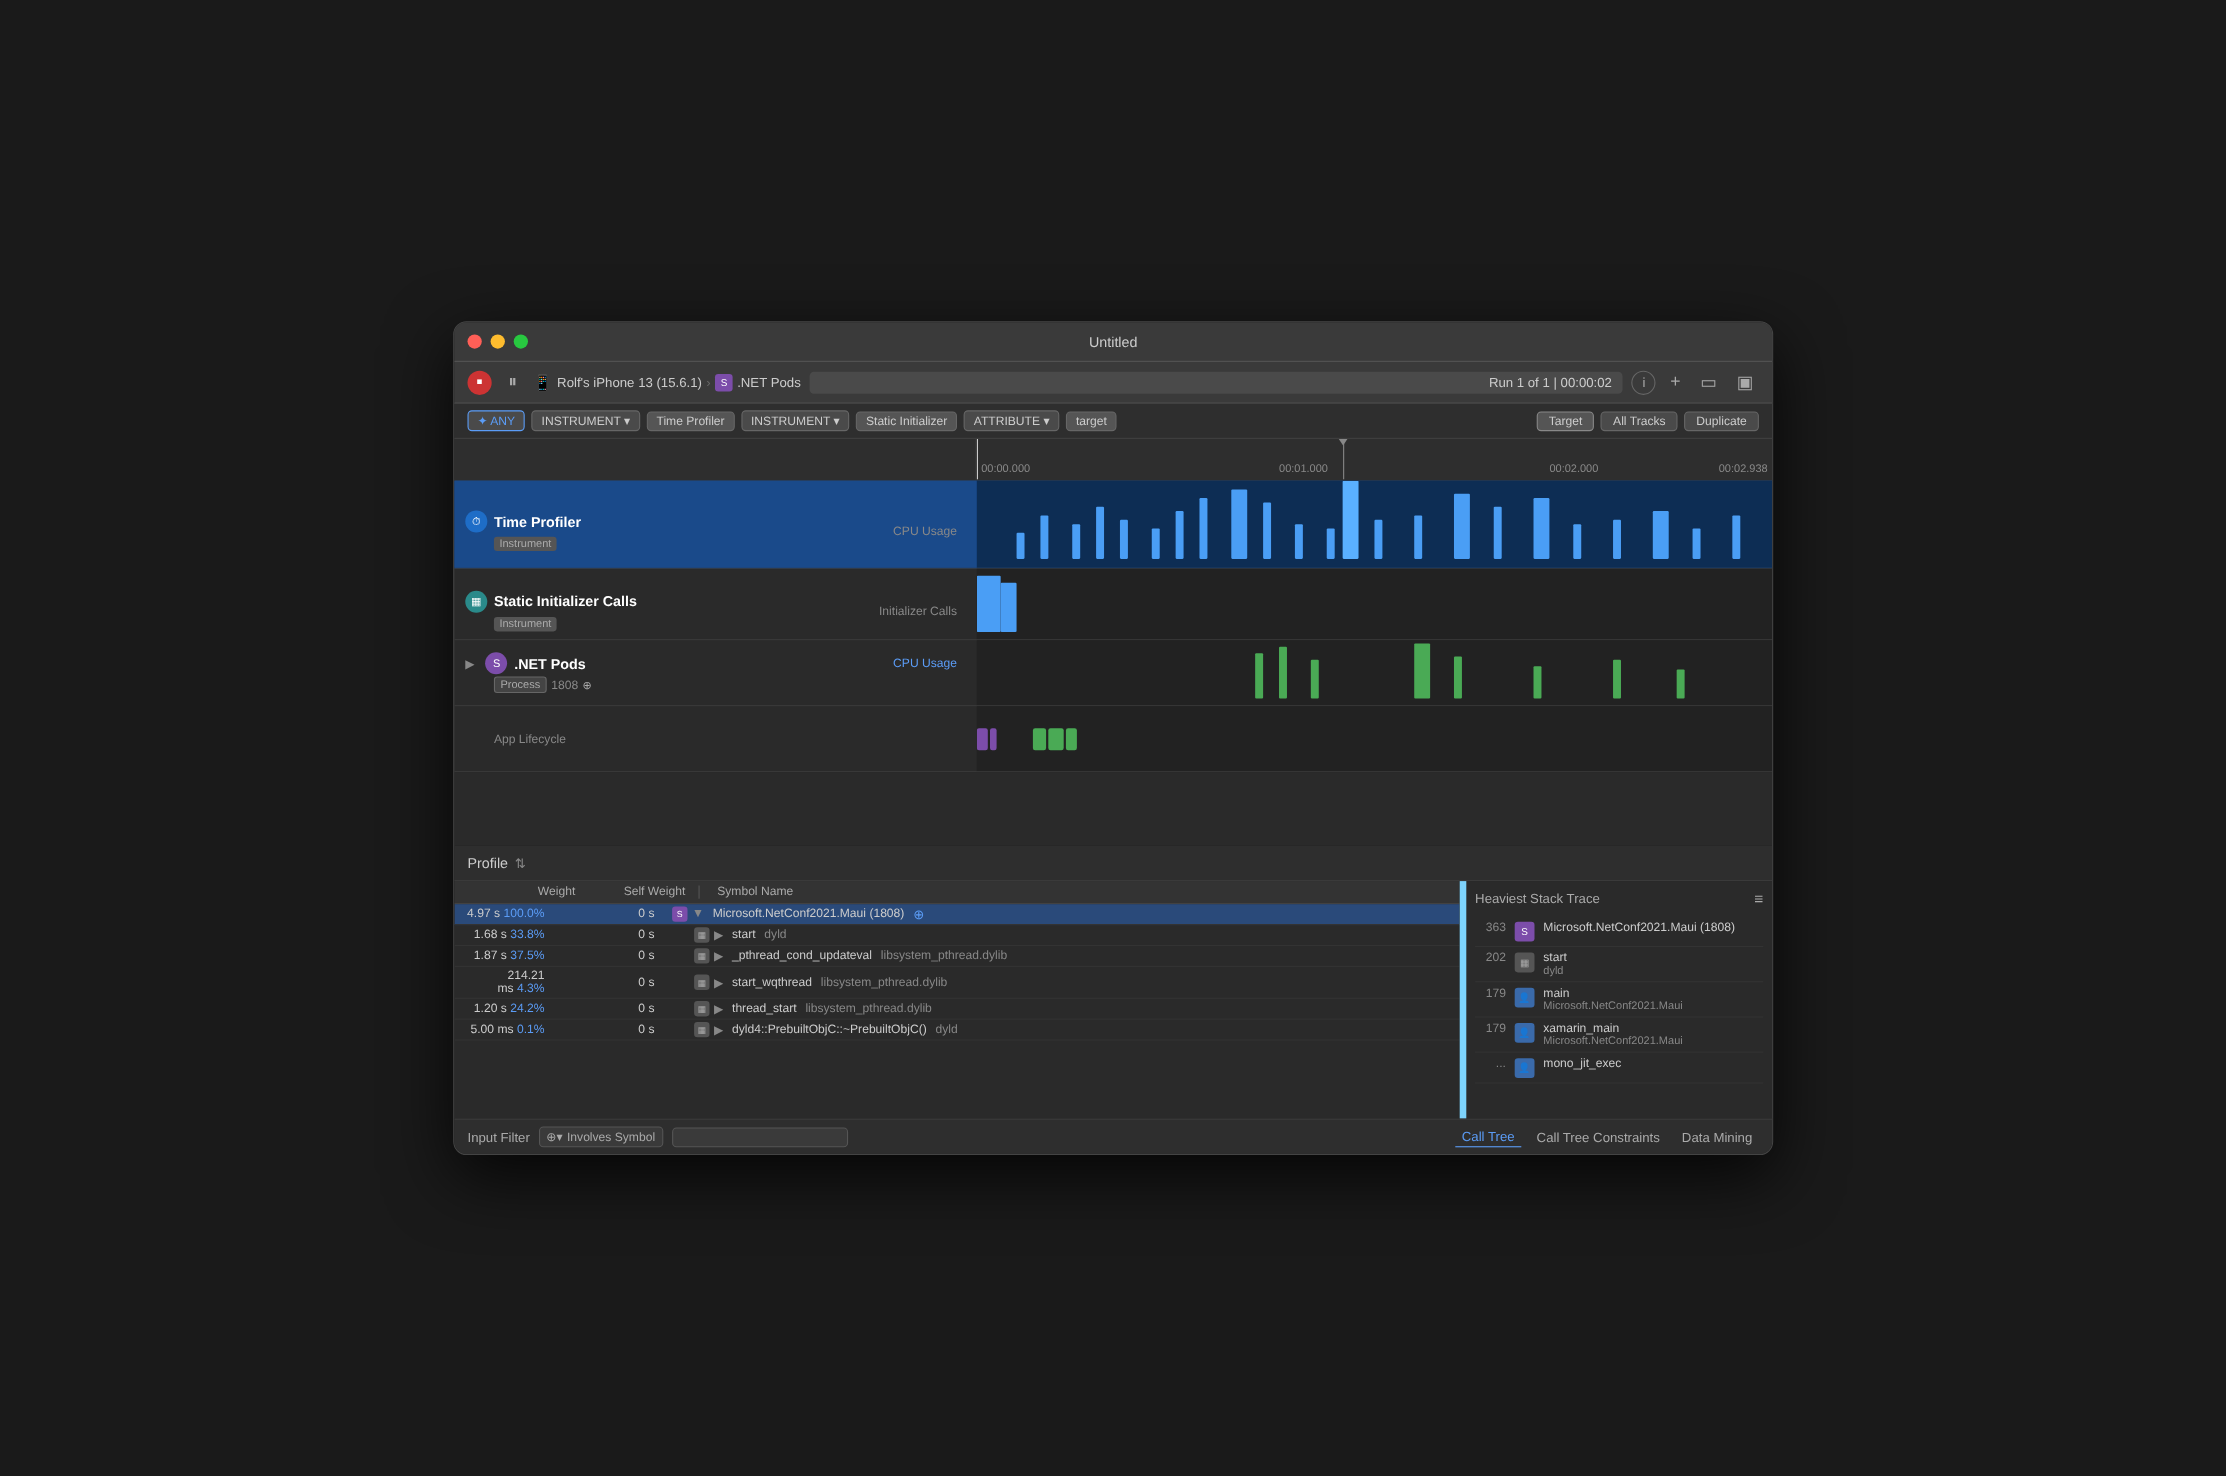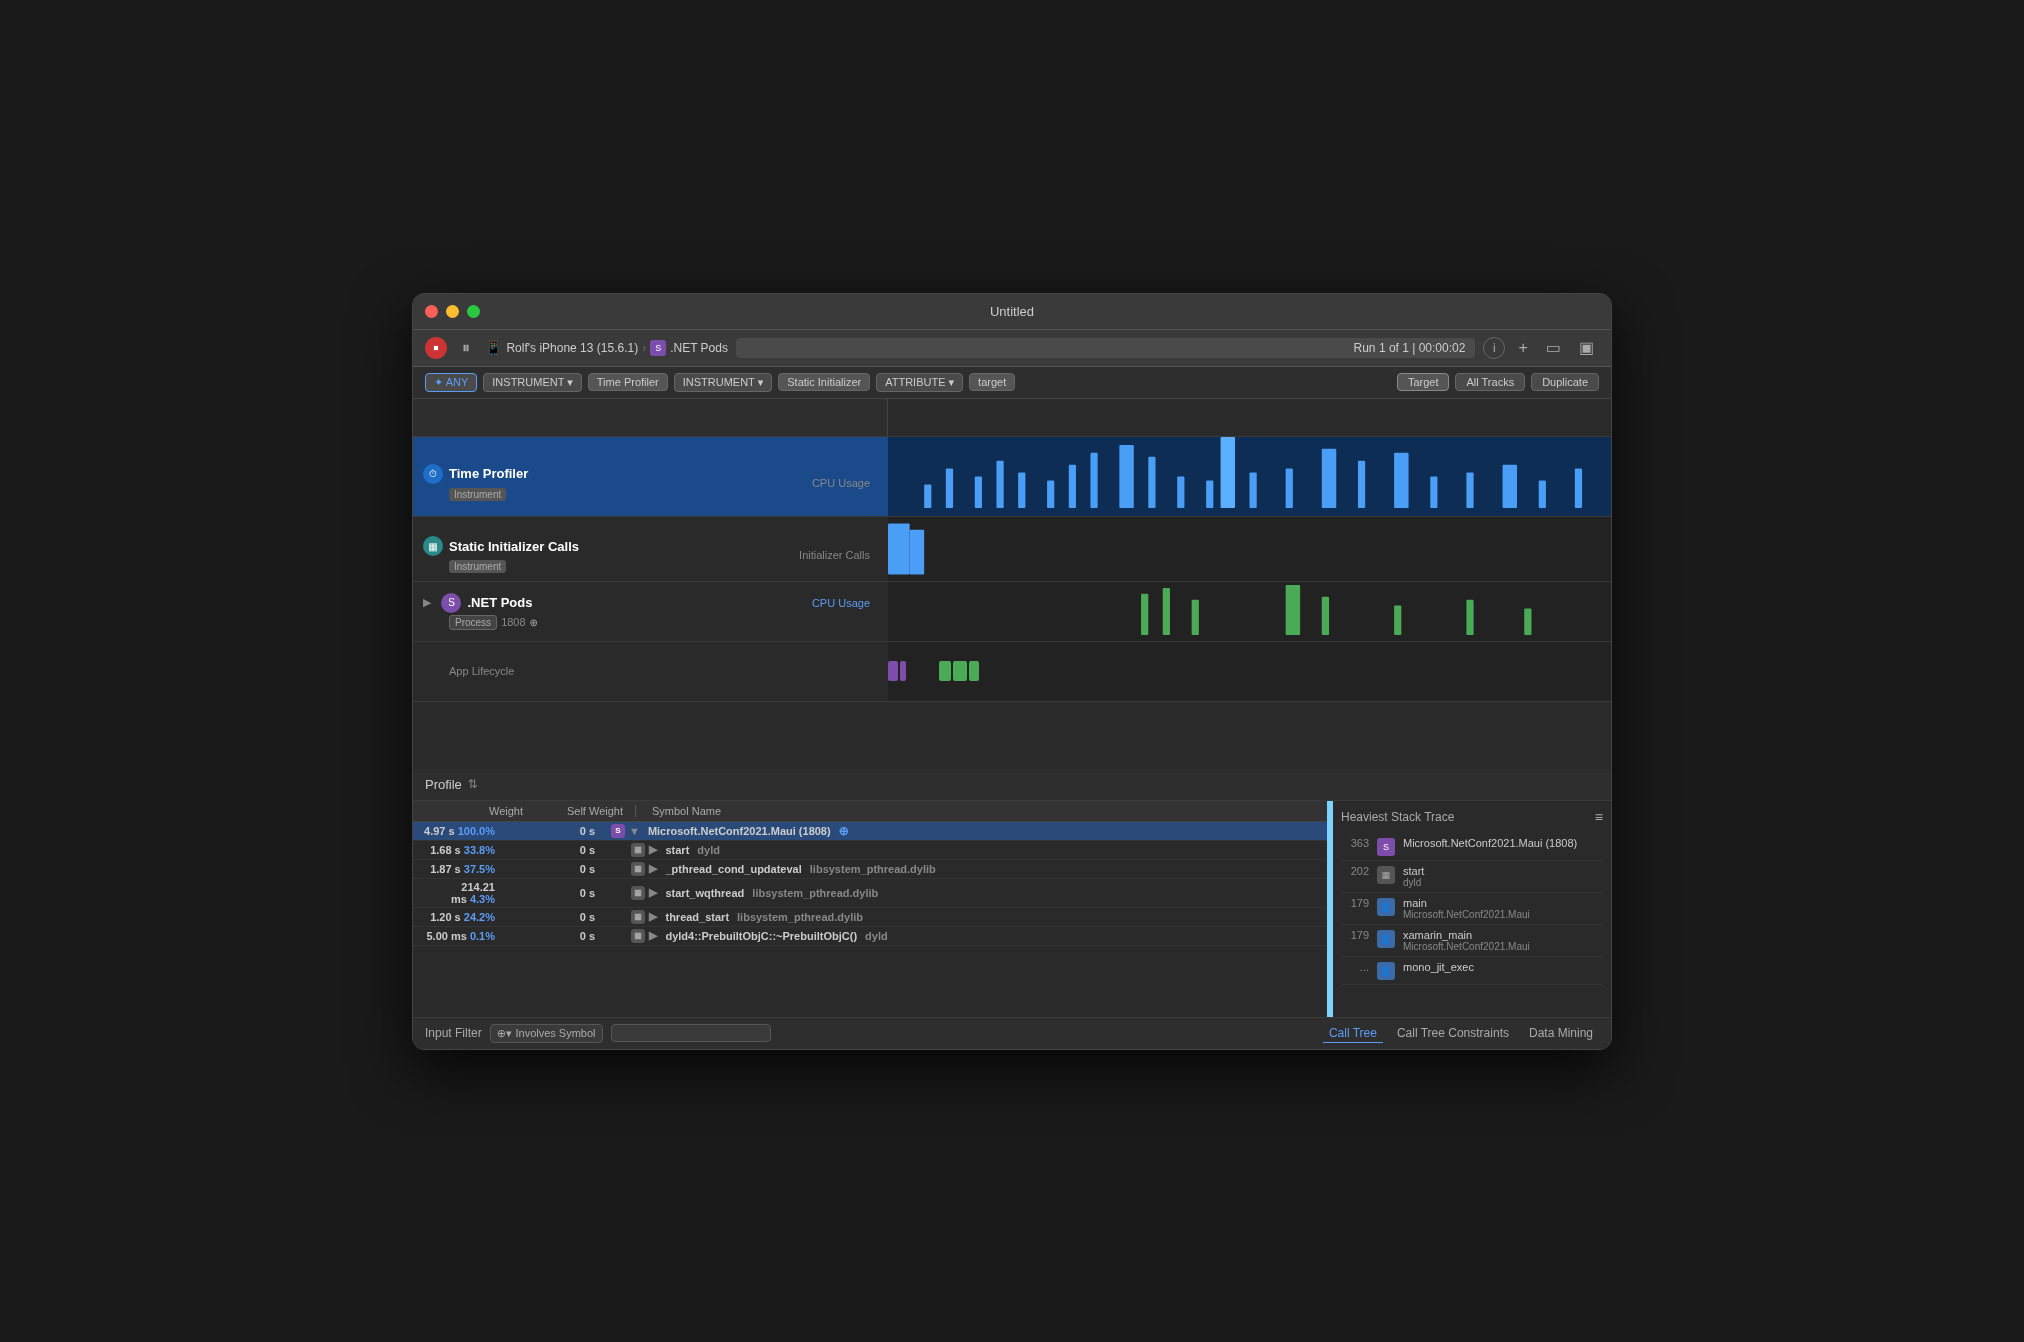--- a/index.html
+++ b/index.html
@@ -274,21 +274,20 @@
       display: flex;
       align-items: center;
       padding: 2px 0;
       border-bottom: 1px solid #333;
       font-size: 11px;
     }
     .table-row.selected { background: #2a4a7a; }
     .cell {
       color: #ccc;
       padding: 0 8px;
-      font-weight: bold;
     }
     .cell.weight { width: 90px; text-align: right; }
     .cell.self { width: 100px; text-align: right; }
     .cell.symbol { flex: 1; display: flex; align-items: center; gap: 4px; }
     .symbol-icon {
       width: 14px;
       height: 14px;
       border-radius: 3px;
       display: flex;
       align-items: center;
@@ -462,20 +461,32 @@
     <button class="filter-right-btn">All Tracks</button>
     <button class="duplicate-btn">Duplicate</button>
   </div>
 
   <div class="main-area">
 
     <div style="display:flex; flex-direction:column; height:370px;">
 
       <div class="tracks-header-area">
         <div class="tracks-header-left"></div>
+        <div class="tracks-header-right">
+
+          <span class="time-marker" style="left:4px;">00:00.000</span>
+          <span class="time-marker" style="left:38%;">00:01.000</span>
+          <span class="time-marker" style="left:72%;">00:02.000</span>
+          <span class="time-marker" style="right:4px;">00:02.938</span>
+
+          <div style="position:absolute; top:0; left:0; width:1px; background:#ddd; height:100%;"></div>
+          <div style="position:absolute; top:0; left:46%; width:1px; background:#888; height:100%;">
+            <div style="position:absolute; top:0; left:-4px; width:0; height:0; border-left:4px solid transparent; border-right:4px solid transparent; border-top:6px solid #888;"></div>
+          </div>
+        </div>
       </div>
 
       <div class="track-row blue-bg" style="height:80px; background:#1a4a8a;">
         <div class="track-info" style="background:#1a4a8a;">
           <div class="track-header-row">
             <div class="track-icon blue">⏱</div>
             <span class="track-name">Time Profiler</span>
           </div>
           <div style="display:flex; align-items:center; margin-left:26px; margin-top:4px;">
             <span class="track-label-badge">Instrument</span>

